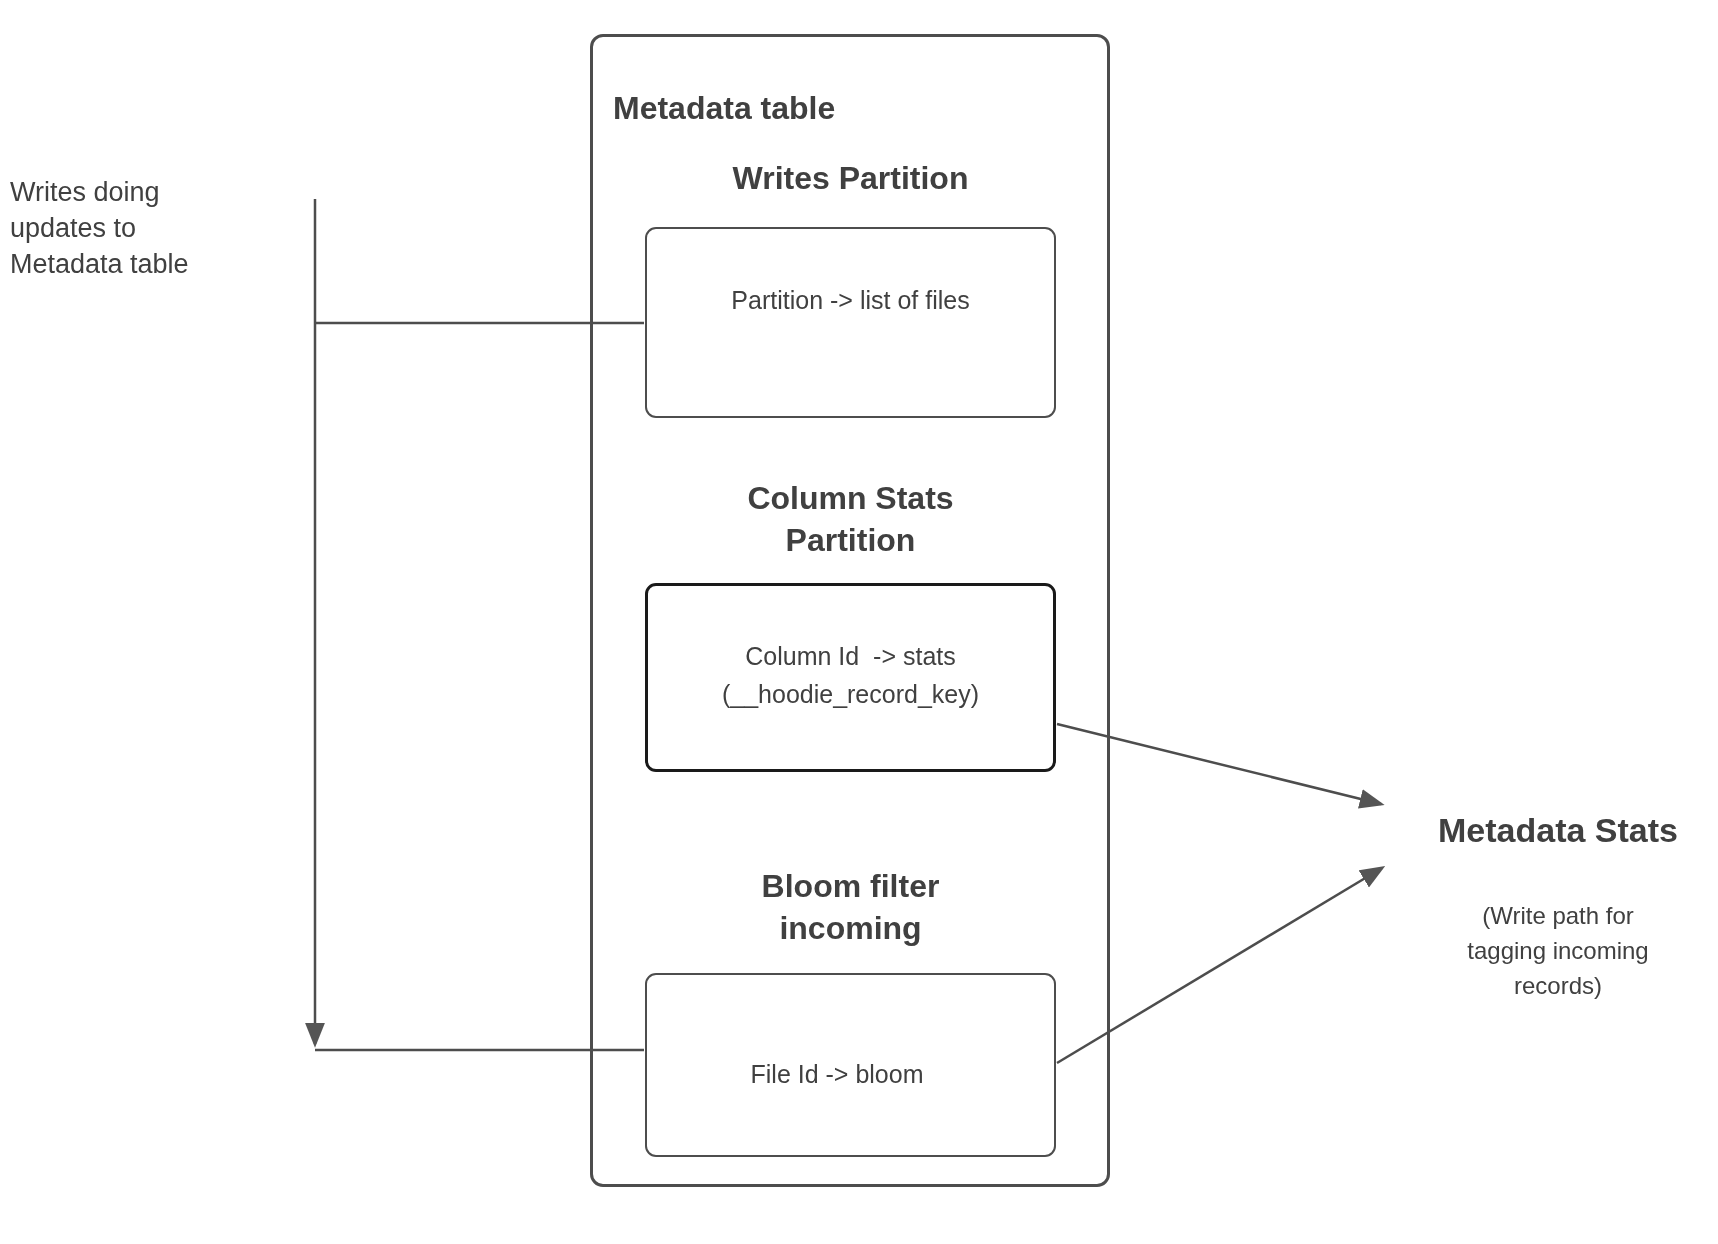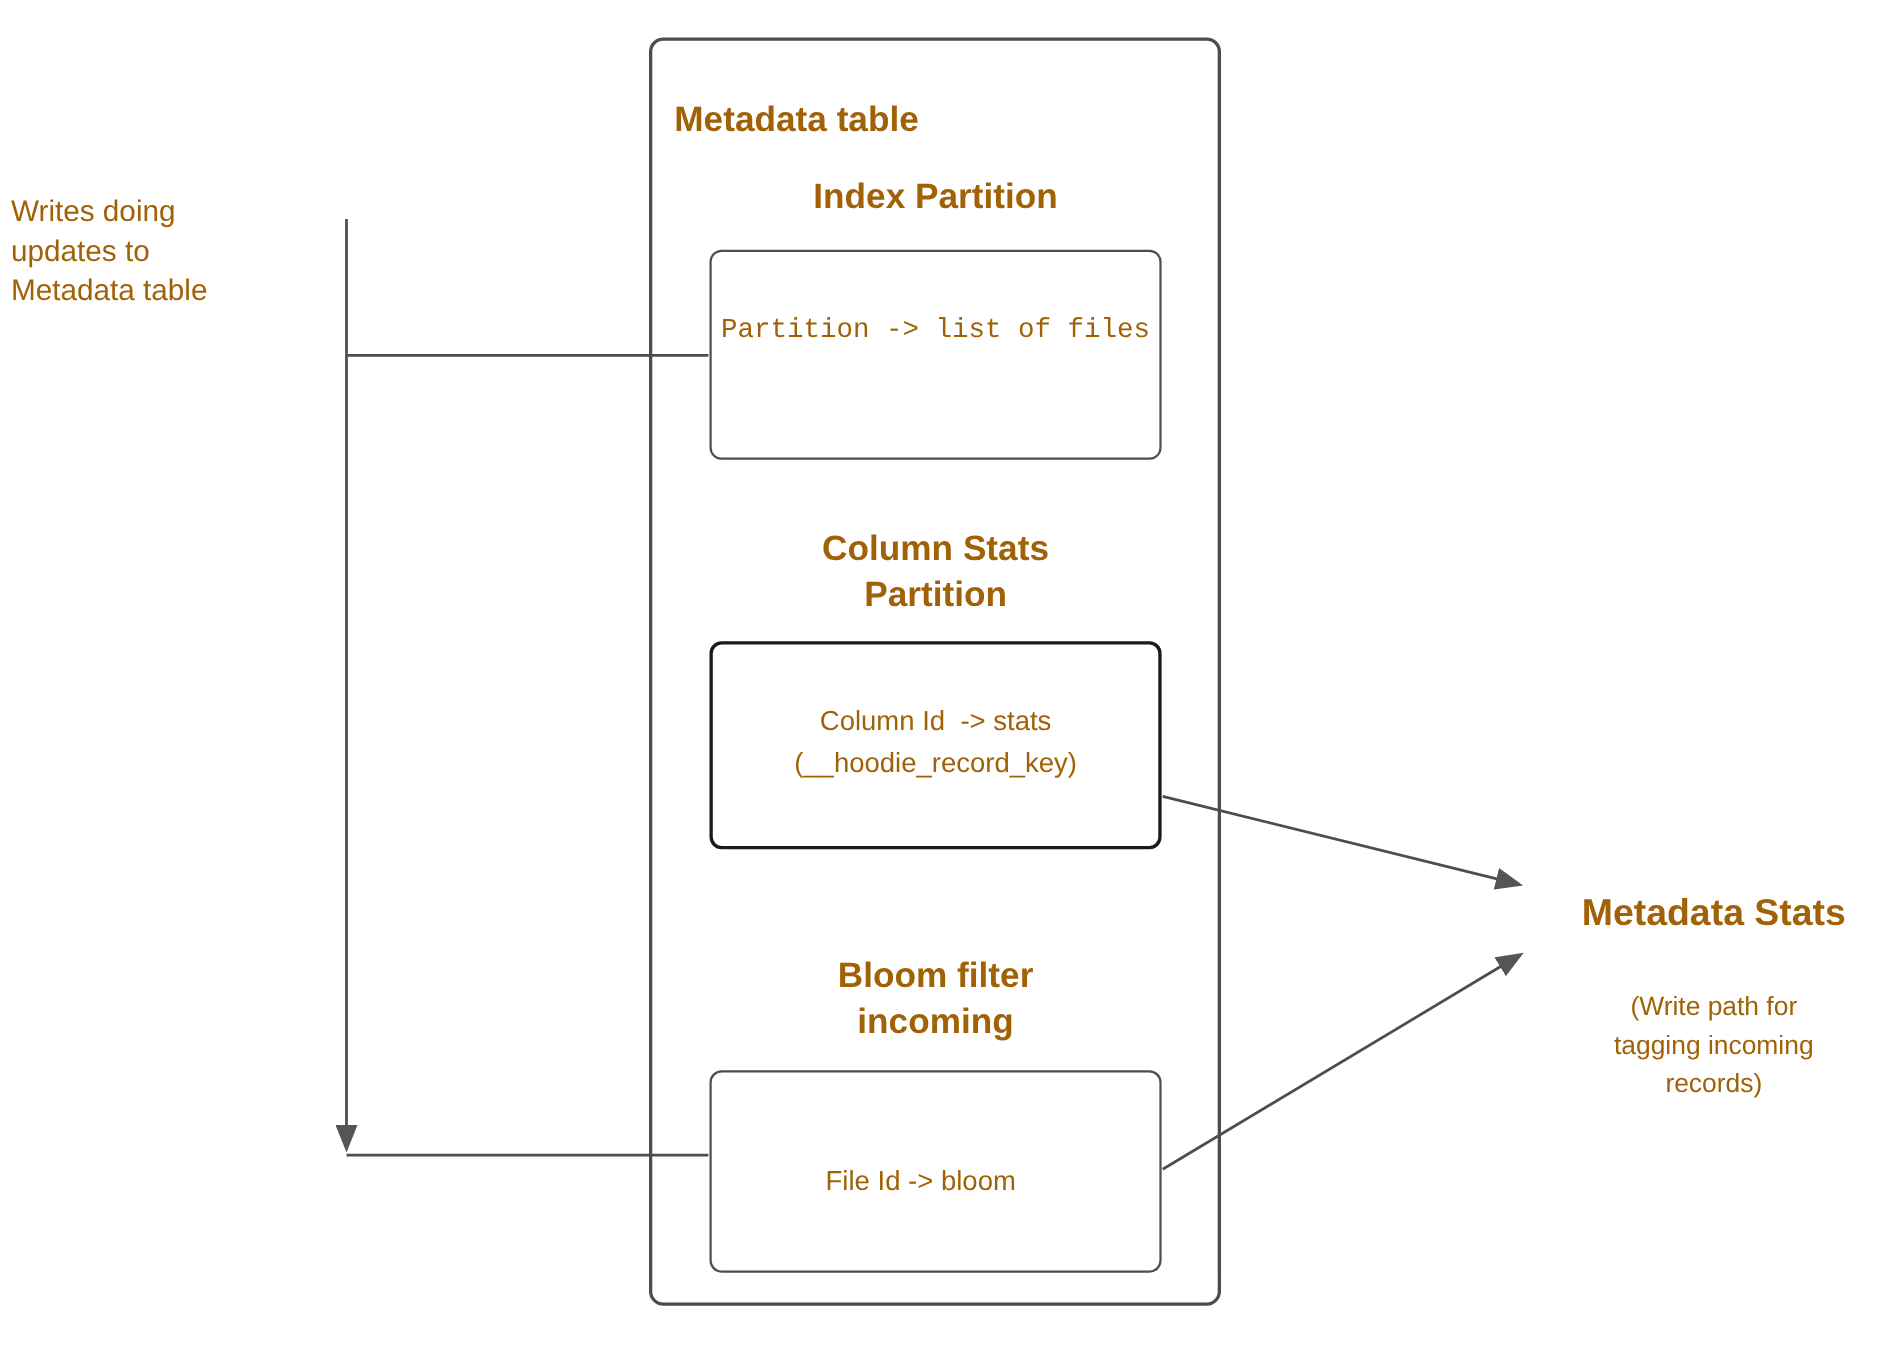--- a/index.html
+++ b/index.html
@@ -6,21 +6,21 @@
     margin: 0;
     padding: 0;
     background: #ffffff;
   }
   .canvas {
     position: relative;
     width: 1718px;
     height: 1244px;
     background: #ffffff;
     font-family: "Liberation Sans", sans-serif;
-    color: #a16207;
+    color: #404040;
     overflow: hidden;
   }
   .box {
     position: absolute;
     background: #ffffff;
     border: 2.5px solid #4d4d4d;
     border-radius: 11px;
     box-sizing: border-box;
   }
   .heading {
@@ -72,23 +72,23 @@
 </style>
 </head>
 <body>
 
 <div class="canvas">
 
   <div class="box" style="left:590px; top:34px; width:520px; height:1153px; border-width:3px; border-radius:13px;"></div>
 
   <div class="title-label" style="left:613px; top:89px;">Metadata table</div>
 
-  <div class="heading" style="left:645px; top:157px; width:411px;">Index Partition</div>
+  <div class="heading" style="left:645px; top:157px; width:411px;">Writes Partition</div>
   <div class="box" style="left:645px; top:227px; width:411px; height:191px;"></div>
-  <div class="maptext" style="left:645px; top:281px; width:411px;font-family:Liberation Mono, monospace;">Partition -&gt; list of files</div>
+  <div class="maptext" style="left:645px; top:281px; width:411px;">Partition -&gt; list of files</div>
 
   <div class="heading" style="left:645px; top:477px; width:411px;">Column Stats
 Partition</div>
   <div class="box" style="left:645px; top:583px; width:411px; height:189px; border-width:3.5px; border-color:#1a1a1a;"></div>
   <div class="maptext" style="left:645px; top:637px; width:411px;">Column Id  -&gt; stats
 (__hoodie_record_key)</div>
 
   <div class="heading" style="left:645px; top:865px; width:411px;">Bloom filter
 incoming</div>
   <div class="box" style="left:645px; top:973px; width:411px; height:184px;"></div>

